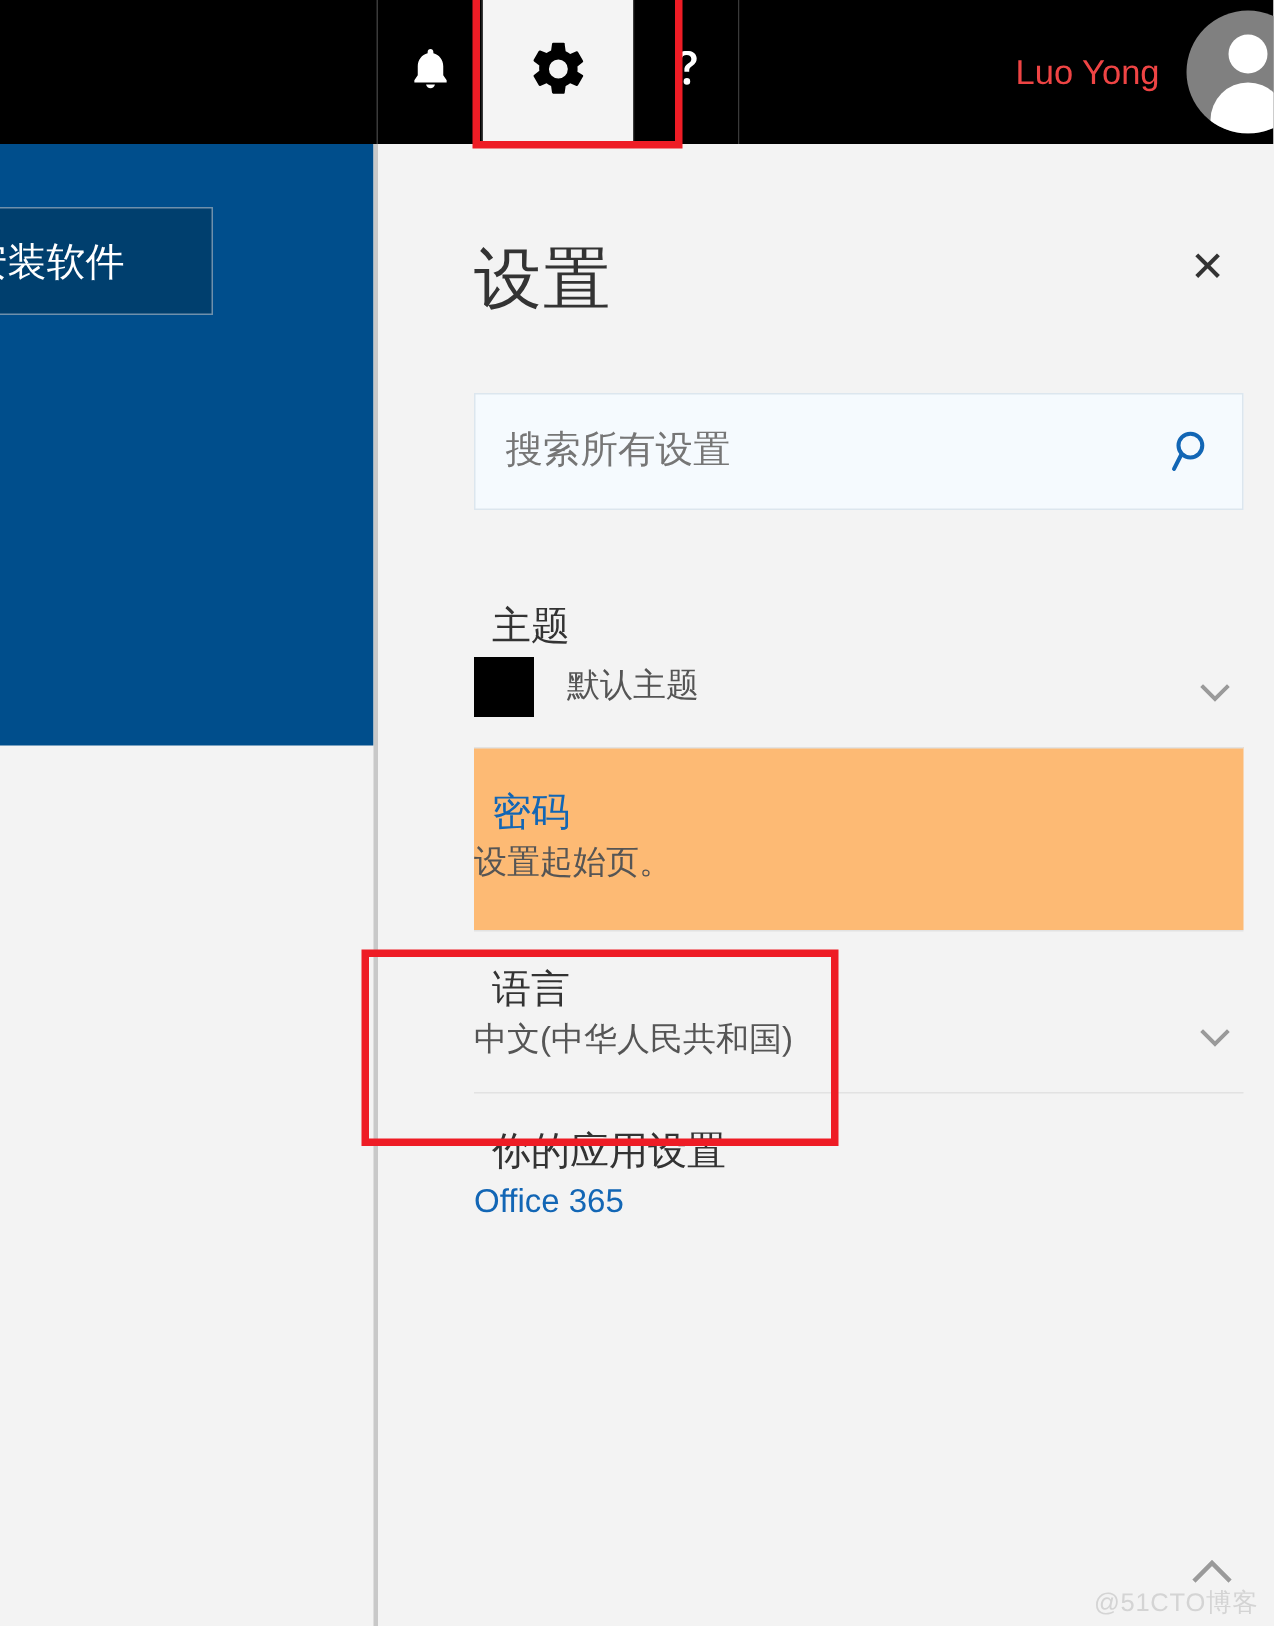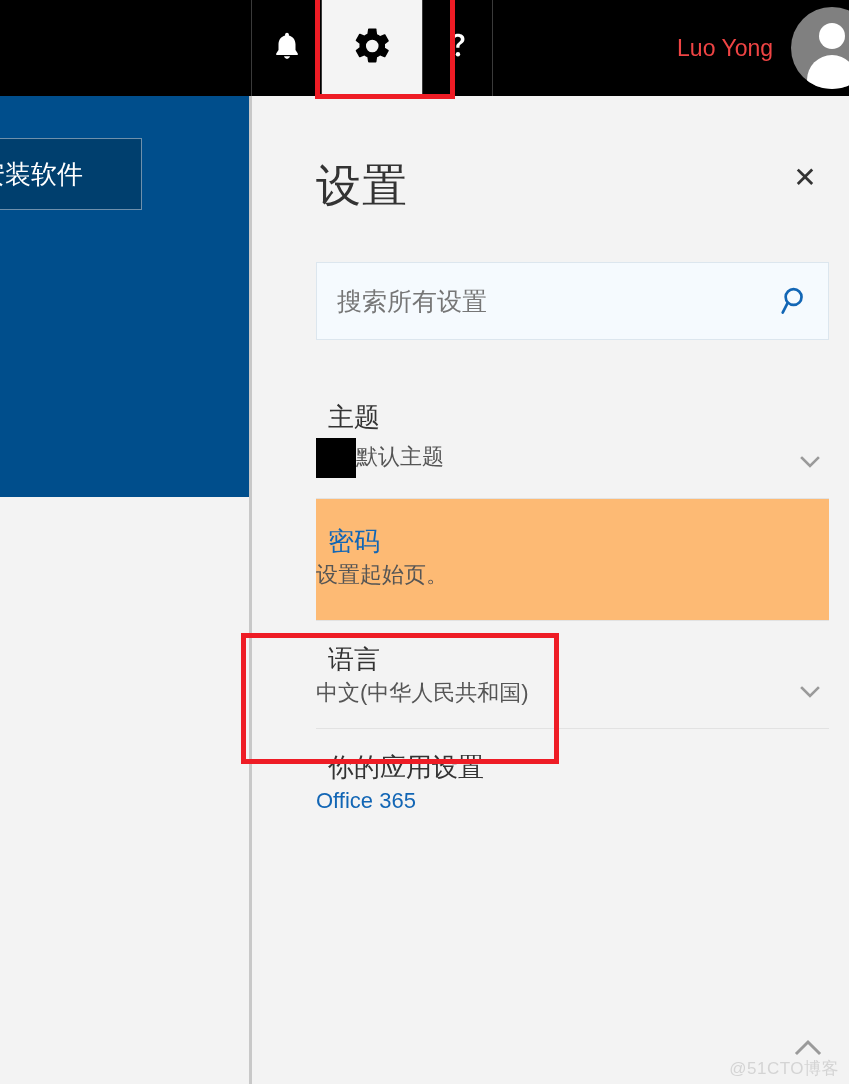--- a/index.html
+++ b/index.html
@@ -166,21 +166,21 @@
     border: 1px solid #dce6ee;
     box-sizing: border-box;
     display: flex;
     align-items: center;
   }
   #settings-search-input {
     flex: 1 1 auto;
     border: none;
     outline: none;
     background: transparent;
-    font-family: Liberation Sans, sans-serif;
+    font-family: Liberation Mono, monospace;
     font-size: 25px;
     color: #ef4444;
     padding-left: 20px;
   }
   #settings-search-input::placeholder { color: #767676; opacity: 1; }
   #search-icon-btn {
     width: 64px;
     height: 100%;
     display: flex;
     align-items: center;
@@ -214,20 +214,21 @@
   .setting-title.link { color: #1266b5; }
   .setting-sub {
     font-size: 22px;
     color: #555555;
     line-height: 1.3;
   }
   .setting-sub.link { color: #1266b5; }
   .theme-line {
     display: flex;
     align-items: center;
+    gap: 22px;
   }
   .theme-swatch {
     width: 40px;
     height: 40px;
     background: #000000;
     flex: 0 0 auto;
   }
   .row-chevron {
     position: absolute;
     right: 4px;

